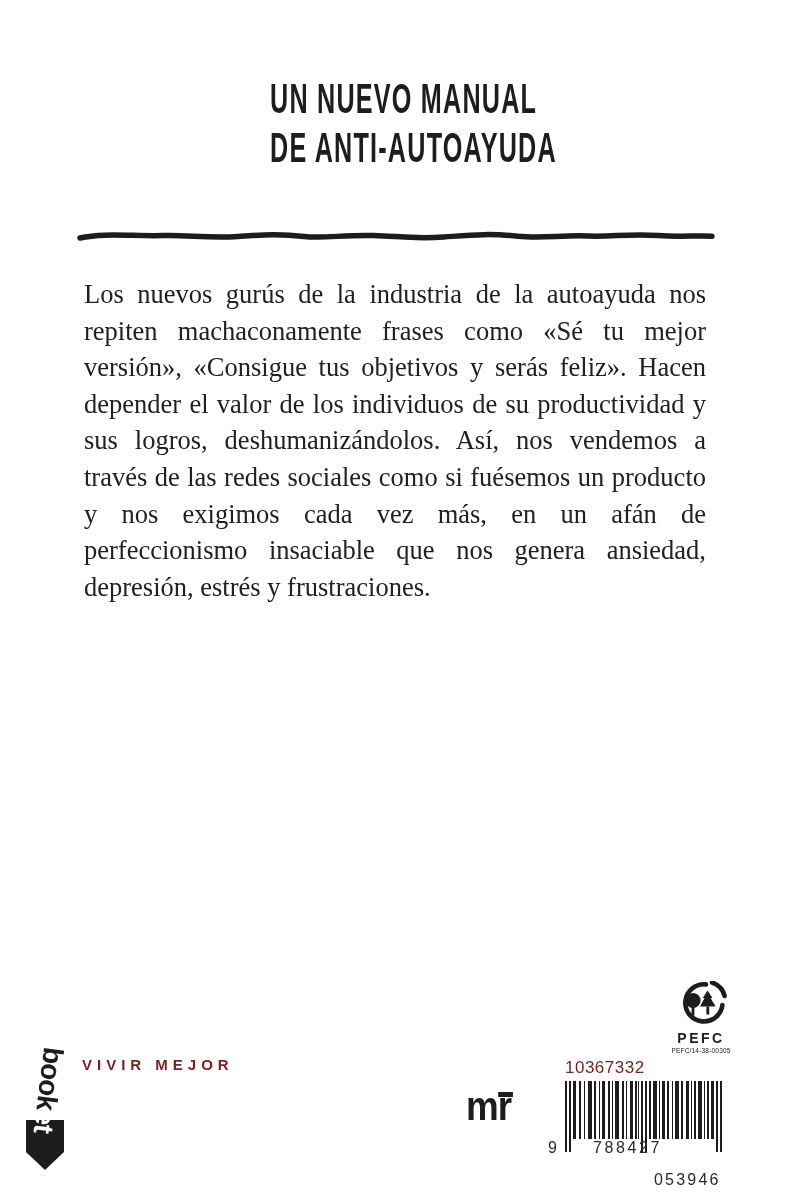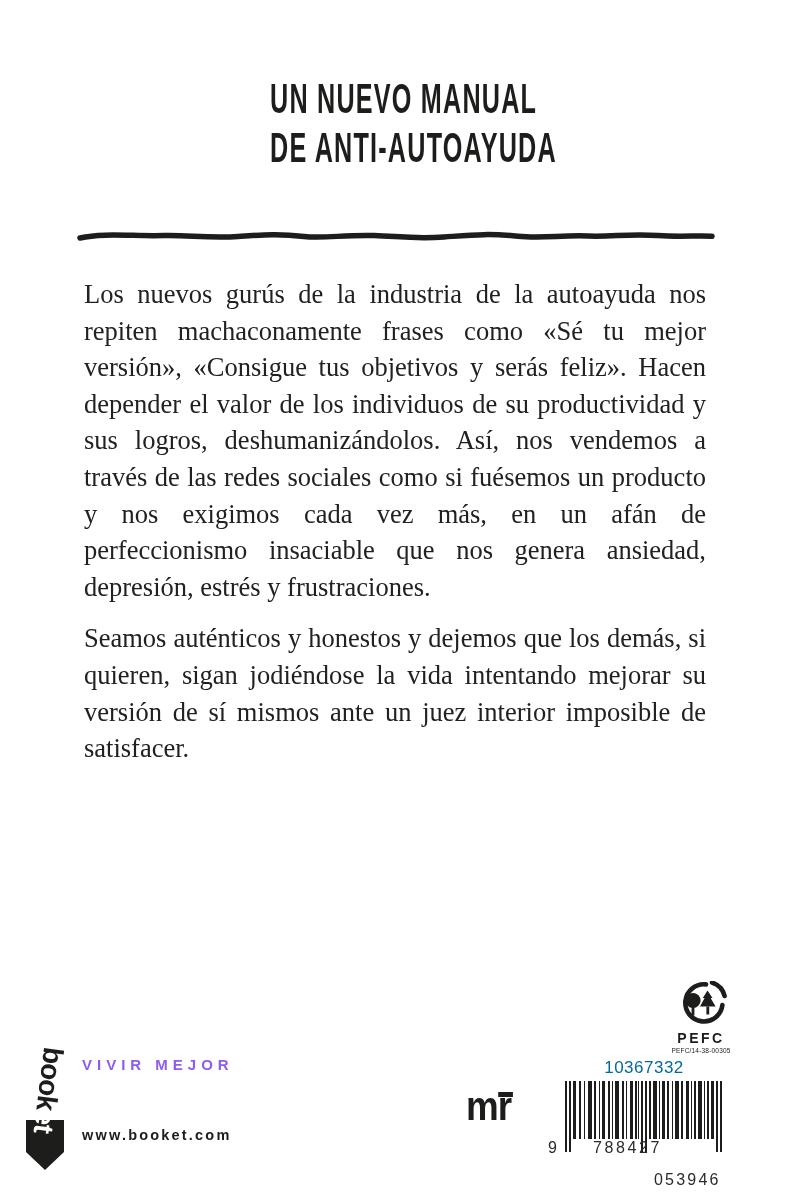--- a/index.html
+++ b/index.html
@@ -45,21 +45,21 @@
     position:absolute;left:-37px;top:41px;width:118px;height:30px;
     transform:rotate(97deg);transform-origin:center center;
     font-weight:700;font-size:28px;line-height:30px;letter-spacing:-1px;
     z-index:2;white-space:nowrap;
   }
   .booket-word .wb{color:#1d1d1b;}
   .booket-word .ww{color:#ffffff;}
   
   .collection{
     position:absolute;left:82px;top:1056px;
-    font-size:15px;font-weight:700;letter-spacing:5px;color:#8b5cf6;
+    font-size:15px;font-weight:700;letter-spacing:5px;color:#7f1d1d;
   }
   .urls{
     position:absolute;left:82px;top:1124px;
     font-size:14.5px;font-weight:700;letter-spacing:2.2px;line-height:23px;
     color:#1d1d1b;
   }
   
   .mr-logo{
     position:absolute;left:466px;top:1086px;
     font-size:40px;font-weight:700;line-height:40px;letter-spacing:-1px;
@@ -67,21 +67,21 @@
   }
   .mr-r{position:relative;display:inline-block;}
   .mr-bar{position:absolute;left:0;right:-2px;top:6px;height:5px;background:#1d1d1b;}
   
   .pefc{position:absolute;left:662px;top:981px;width:78px;text-align:center;}
   .pefc-label{font-size:14px;font-weight:700;letter-spacing:2.5px;margin-top:1px;}
   .pefc-cert{font-size:6.5px;letter-spacing:0.2px;margin-top:1px;}
   
   .product-code{
     position:absolute;left:565px;top:1058px;width:158px;
-    text-align:center;font-size:17px;letter-spacing:0.5px;color:#0369a1;
+    text-align:left;font-size:17px;letter-spacing:0.5px;color:#7f1d1d;
   }
   .barcode{position:absolute;left:565px;top:1081px;width:158px;height:75px;}
   .barcode svg{position:absolute;left:0;top:0;}
   .ean-digit{position:absolute;font-size:16px;color:#2a2a2a;top:58px;}
   .ean-9{left:-17px;}
   .ean-g1{left:28px;letter-spacing:2.6px;}
   .ean-g2{left:89px;letter-spacing:2.2px;margin-top:32px;}
 </style>
 </head>
 <body>
@@ -96,32 +96,30 @@
   <svg class="divider" width="640" height="20" viewBox="0 0 640 20">
     <path d="M 4 11 C 28 5.5, 58 9.5, 88 8.5 C 112 7.8, 132 11.5, 162 9.5
              C 187 7.8, 203 6.5, 228 9.5 C 248 11.8, 268 7.5, 298 8.5
              C 322 9.2, 338 12.2, 368 10 C 396 8, 412 6.2, 442 9.2
              C 466 11.5, 486 8, 512 9 C 536 10, 552 6.5, 582 8.5
              C 606 10.2, 622 8.2, 636 9.2" fill="none" stroke="#1d1d1b" stroke-width="5.5" stroke-linecap="round"></path>
   </svg>
 
   <main class="blurb">
     <p>Los nuevos gurús de la industria de la autoayuda nos repiten machaconamente frases como «Sé tu mejor versión», «Consigue tus objetivos y serás feliz». Hacen depender el valor de los individuos de su productividad y sus logros, deshumanizándolos. Así, nos vendemos a través de las redes sociales como si fuésemos un producto y nos exigimos cada vez más, en un afán de perfeccionismo insaciable que nos genera ansiedad, depresión, estrés y frustraciones.</p>
-    <p>Seamos auténticos y honestos y dejemos que los demás, si quieren, sigan jodiéndose la vida intentando mejorar su versión de sí mismos ante un juez interior imposible de satisfacer.</p>
   </main>
 
   <div class="booket-logo">
     <div class="booket-shield"></div>
     <div class="booket-word"><span class="wb">book</span><span class="ww">et</span></div>
   </div>
 
   <div class="collection">VIVIR MEJOR</div>
 
   <div class="urls">
-    <div>www.booket.com</div>
   </div>
 
   <div class="mr-logo"><span>m</span><span class="mr-r"><span>r</span><span class="mr-bar"></span></span></div>
 
   <div class="pefc">
     <svg width="58" height="44" viewBox="0 0 58 44">
       <path d="M 34 3.4 A 18.6 18.6 0 1 0 50.4 24" fill="none" stroke="#1d1d1b" stroke-width="4.6" stroke-linecap="round"></path>
       <path d="M 40 1.6 C 46.5 3.6 51 8.6 52.6 15" fill="none" stroke="#1d1d1b" stroke-width="4.6" stroke-linecap="round"></path>
       <circle cx="21" cy="19.5" r="7.6" fill="#1d1d1b"></circle>
       <rect x="19.6" y="25" width="2.8" height="9.5" fill="#1d1d1b"></rect>

